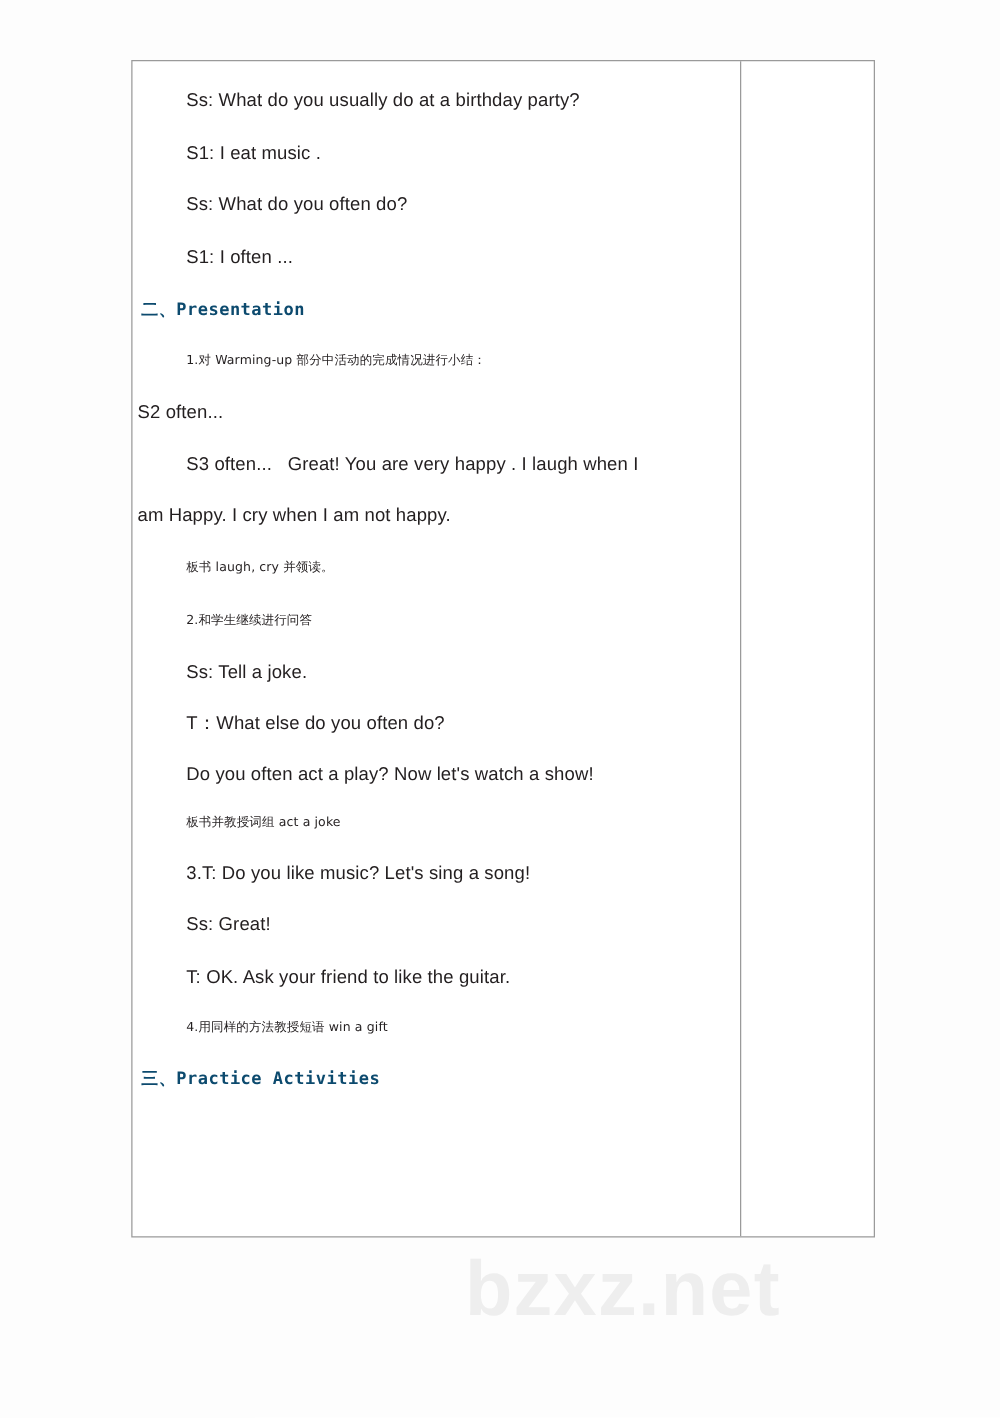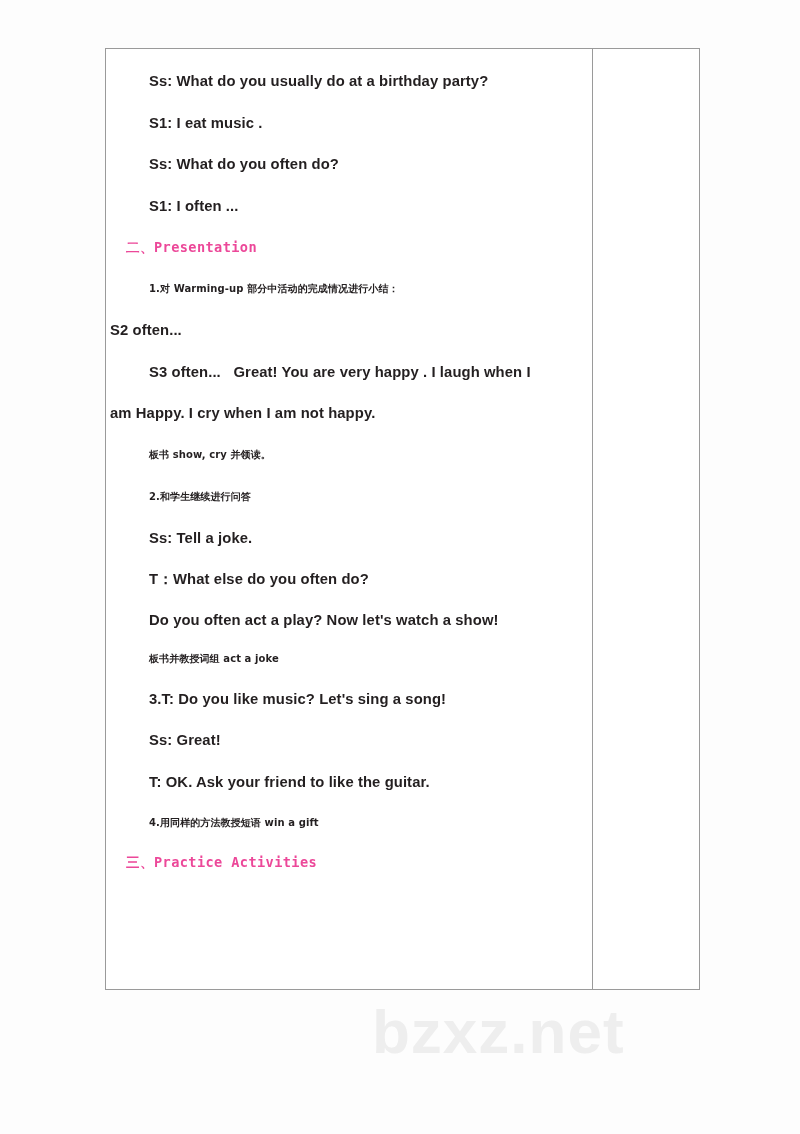--- a/index.html
+++ b/index.html
@@ -60,45 +60,43 @@
     font-size: 14.8px;
     line-height: 1.0;
     color: #231f20;
     white-space: pre;
     padding: 0 0 0 0;
     margin: 0;
     height: 41.5px;
     display: flex;
     align-items: center;
     letter-spacing: 0.1px;
-    font-weight: bold;
   }
   .line.indent {
     padding-left: 43px;
   }
   .line.flush {
     padding-left: 4px;
   }
   .line.tight {
     height: 39px;
   }
 
   
   .heading {
     font-family: "DejaVu Sans Mono", "Liberation Mono", monospace;
     font-size: 13.6px;
     font-weight: 700;
     letter-spacing: 0.4px;
-    color: #ec4899;
+    color: #0c4a6e;
     padding-left: 7px;
     height: 41.5px;
     display: flex;
     align-items: center;
     white-space: pre;
-    margin-left: 13px;
   }
 
   
   .cjk-run {
     font-family: "DejaVu Sans", sans-serif;
     font-size: 10px;
   }
 
   
   .watermark {
@@ -128,21 +126,21 @@
         <div class="line indent">S1: I eat music .</div>
         <div class="line indent">Ss: What do you often do?</div>
         <div class="line indent">S1: I often ...</div>
 
         <div class="heading">二、Presentation</div>
 
         <div class="line indent cjk-run">1.对 Warming-up 部分中活动的完成情况进行小结：</div>
         <div class="line flush">S2 often...</div>
         <div class="line indent">S3 often...   Great! You are very happy . I laugh when I</div>
         <div class="line flush">am Happy. I cry when I am not happy.</div>
-        <div class="line indent cjk-run">板书 show, cry 并领读。</div>
+        <div class="line indent cjk-run">板书 laugh, cry 并领读。</div>
         <div class="line indent cjk-run">2.和学生继续进行问答</div>
         <div class="line indent">Ss: Tell a joke.</div>
         <div class="line indent">T：What else do you often do?</div>
         <div class="line indent tight">Do you often act a play? Now let's watch a show!</div>
         <div class="line indent cjk-run tight">板书并教授词组 act a joke</div>
         <div class="line indent">3.T: Do you like music? Let's sing a song!</div>
         <div class="line indent">Ss: Great!</div>
         <div class="line indent">T: OK. Ask your friend to like the guitar.</div>
         <div class="line indent cjk-run tight">4.用同样的方法教授短语 win a gift</div>
 

